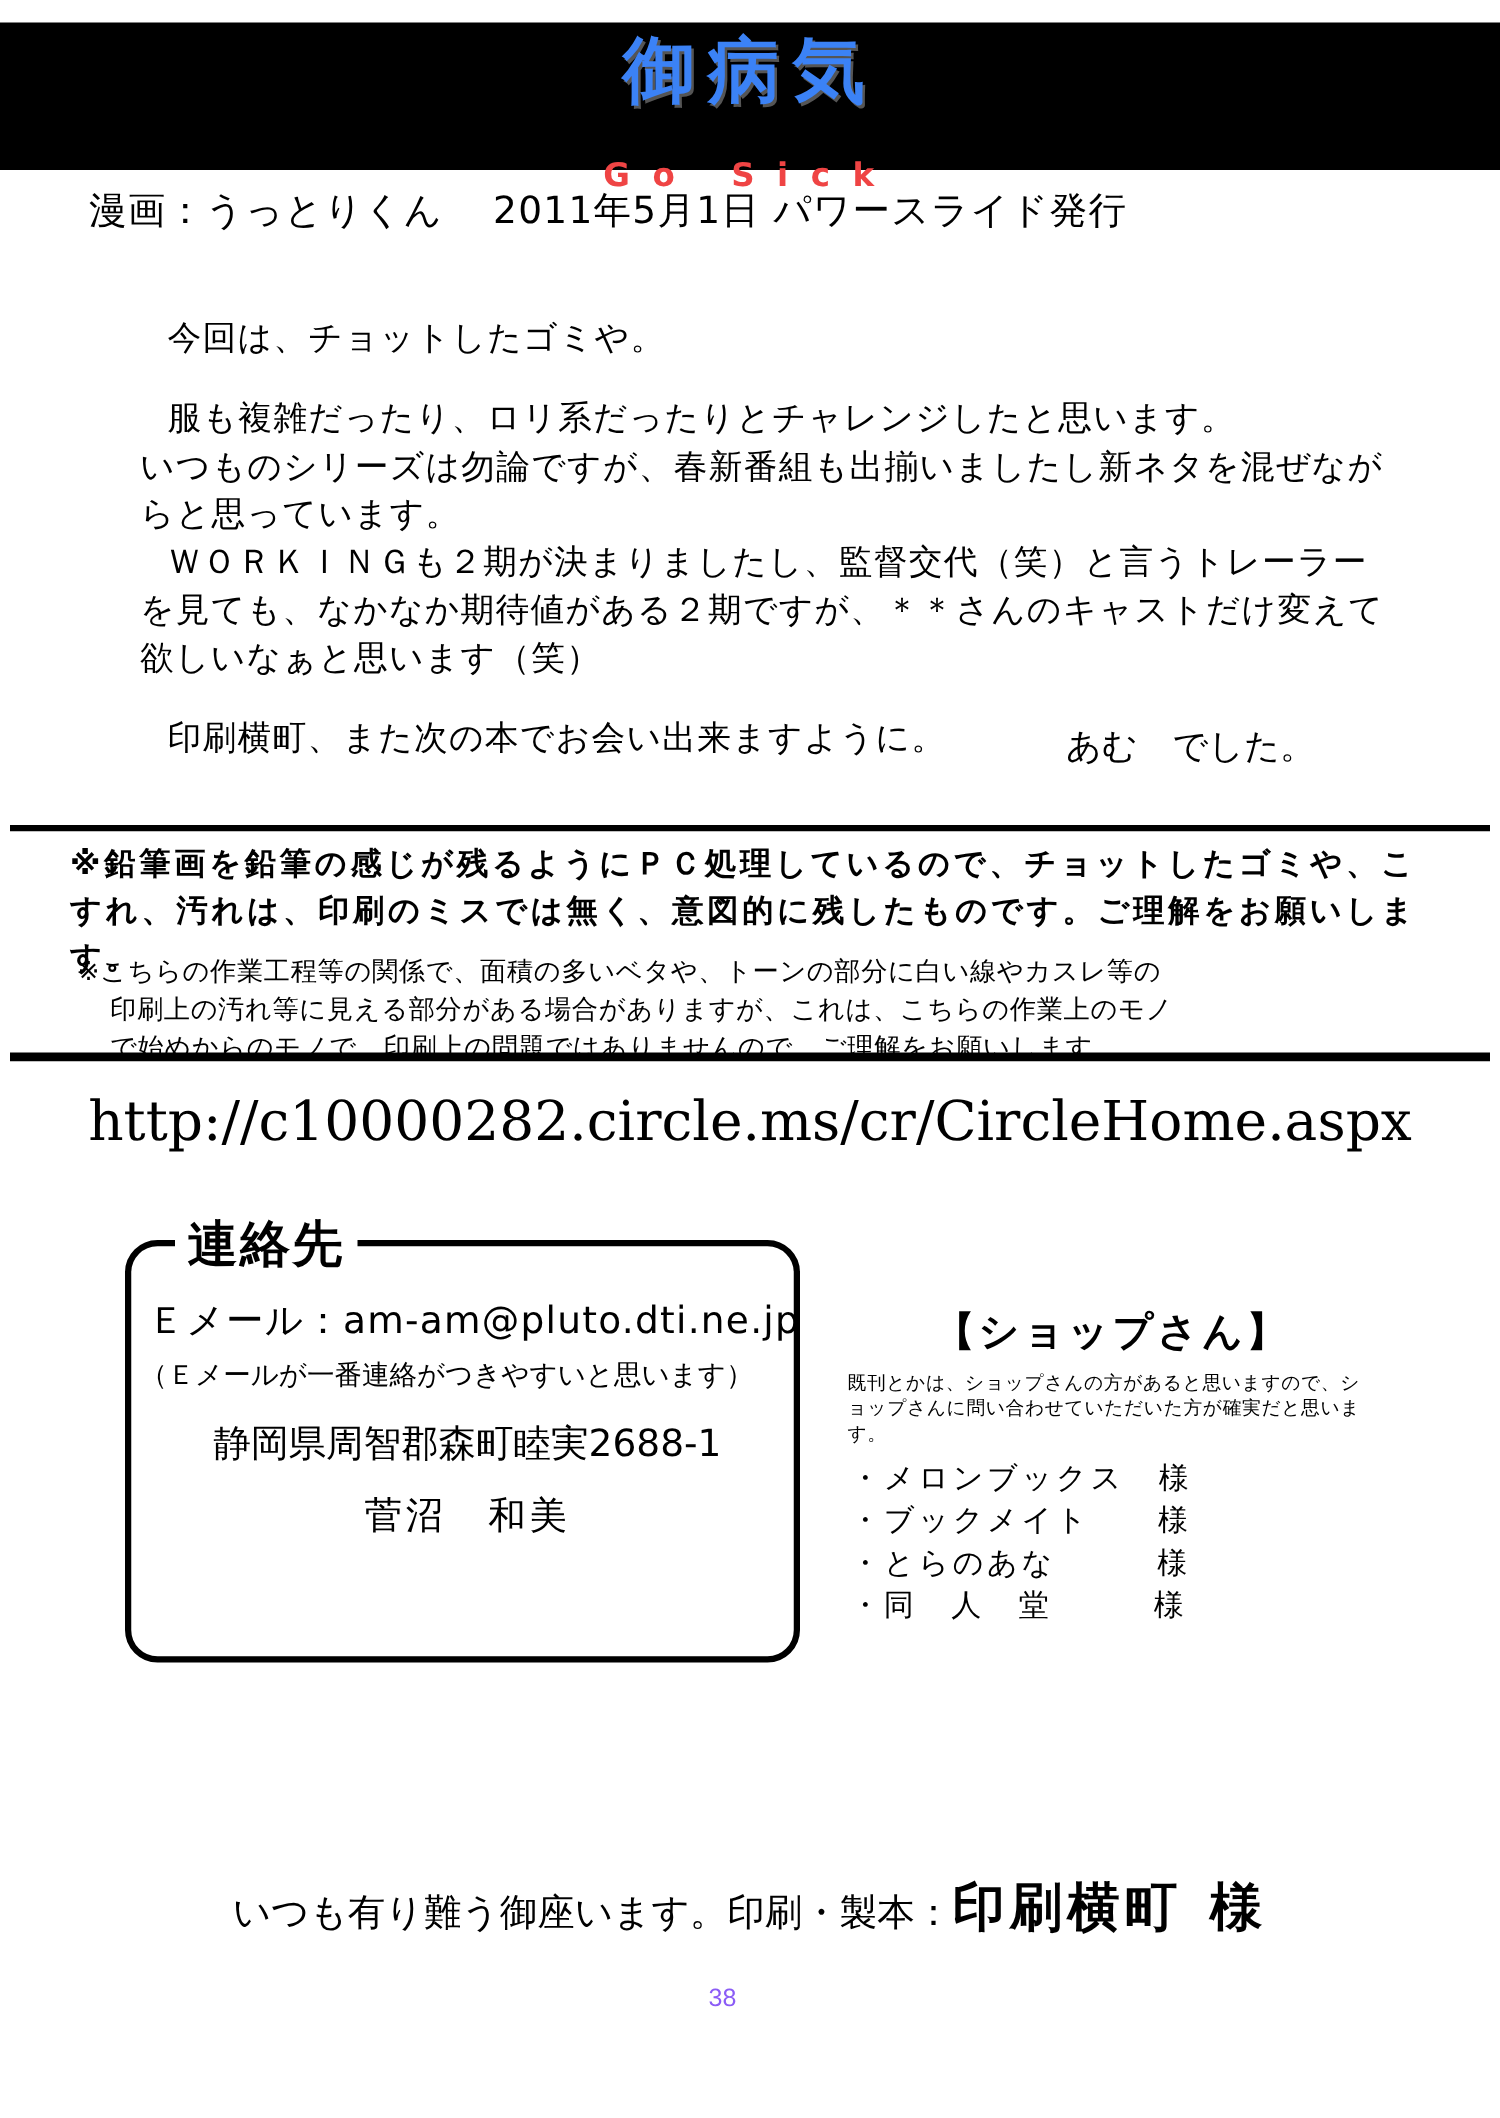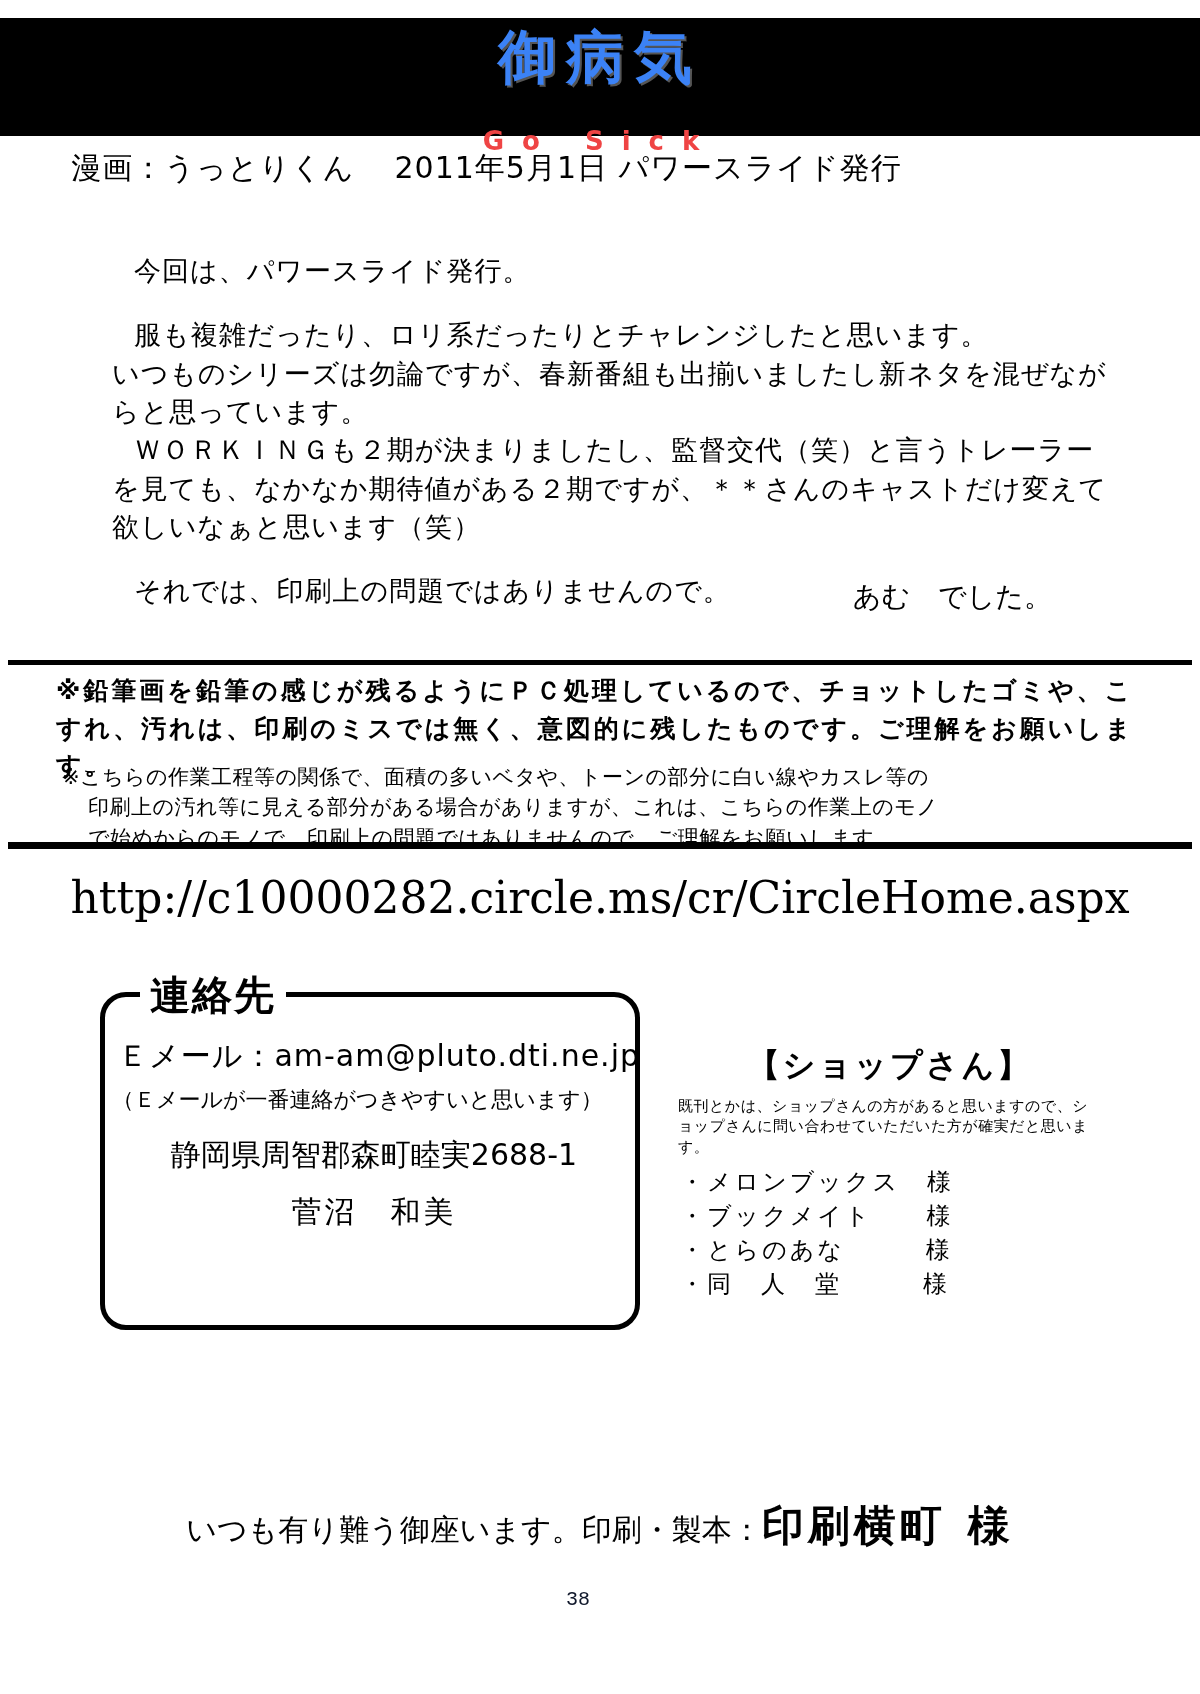--- a/index.html
+++ b/index.html
@@ -242,42 +242,42 @@
   }
   .footer-line .gap { display: inline-block; width: 22px; }
 
   .page-num {
     position: absolute;
     left: 0;
     top: 1588px;
     width: 1156px;
     text-align: center;
     font-size: 20px;
-    font-family: Liberation Mono, monospace;
-    color: #0f172a;
+    font-family: Liberation Sans, sans-serif;
+    color: #8b5cf6;
   }
 </style>
 </head>
 <body>
 
 <div class="title-banner">
   <div class="title-main">御病気</div>
   <div class="title-sub">Go Sick</div>
 </div>
 
 <div class="credits">
   <span>漫画：うっとりくん</span><span class="sp"></span><span>2011年5月1日 パワースライド発行</span>
 </div>
 
 <div class="afterword">
-  <p class="indent">今回は、パワースライド発行。</p>
+  <p class="indent">今回は、チョットしたゴミや。</p>
   <p class="indent tight">服も複雑だったり、ロリ系だったりとチャレンジしたと思います。</p>
   <p class="tight">いつものシリーズは勿論ですが、春新番組も出揃いましたし新ネタを混ぜながらと思っています。</p>
   <p style="text-indent:22px;">ＷＯＲＫＩＮＧも２期が決まりましたし、監督交代（笑）と言うトレーラーを見ても、なかなか期待値がある２期ですが、＊＊さんのキャストだけ変えて欲しいなぁと思います（笑）</p>
-  <p class="indent">それでは、印刷上の問題ではありませんので。</p>
+  <p class="indent">印刷横町、また次の本でお会い出来ますように。</p>
 </div>
 <div class="sig">あむ　でした。</div>
 
 <div class="rule" id="rule-top"></div>
 <div class="notice1">※鉛筆画を鉛筆の感じが残るようにＰＣ処理しているので、チョットしたゴミや、こすれ、汚れは、印刷のミスでは無く、意図的に残したものです。ご理解をお願いします。</div>
 <div class="notice2">
   <span>※こちらの作業工程等の関係で、面積の多いベタや、トーンの部分に白い線やカスレ等の</span>
   <span class="ind">印刷上の汚れ等に見える部分がある場合がありますが、これは、こちらの作業上のモノ</span>
   <span class="ind">で始めからのモノで、印刷上の問題ではありませんので、ご理解をお願いします。</span>
 </div>

